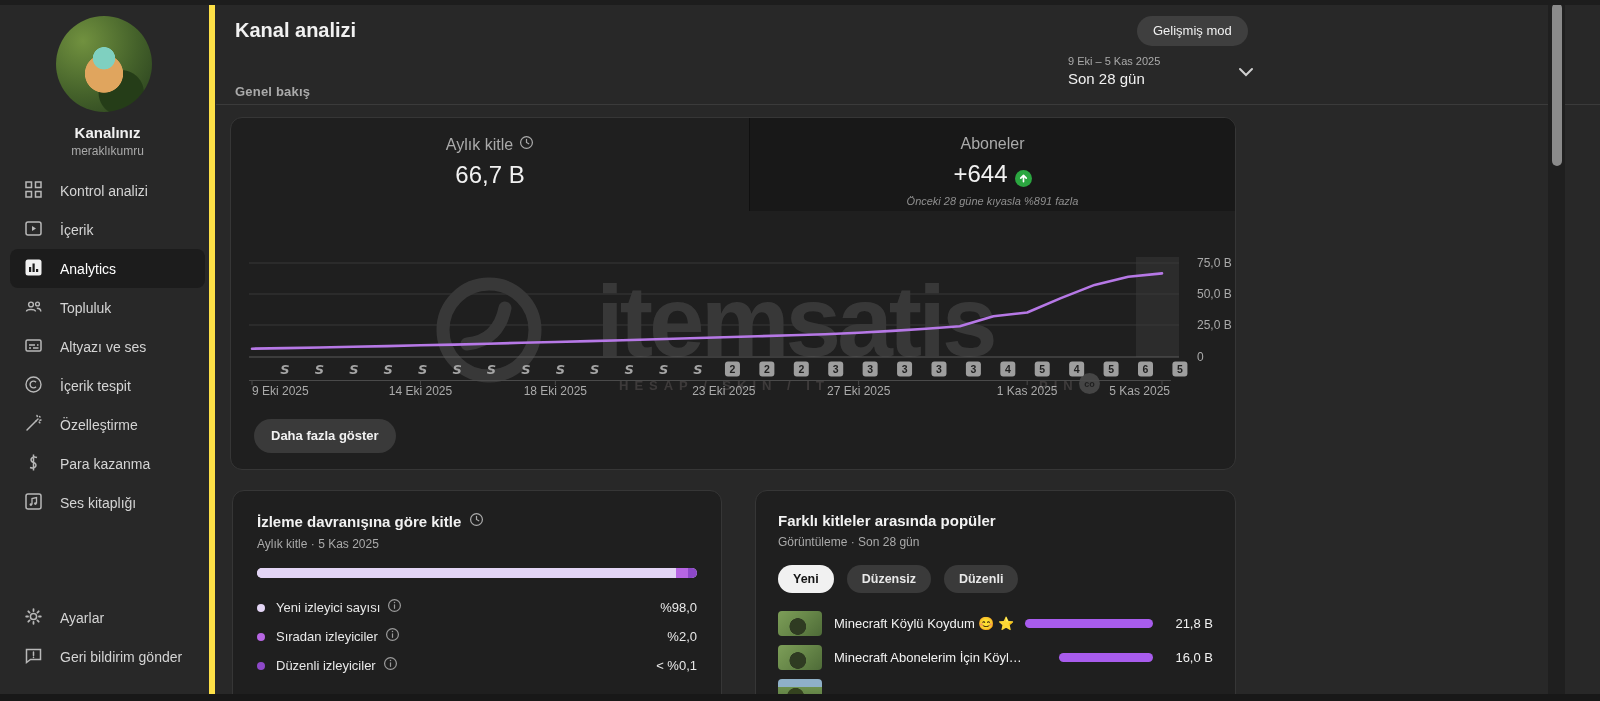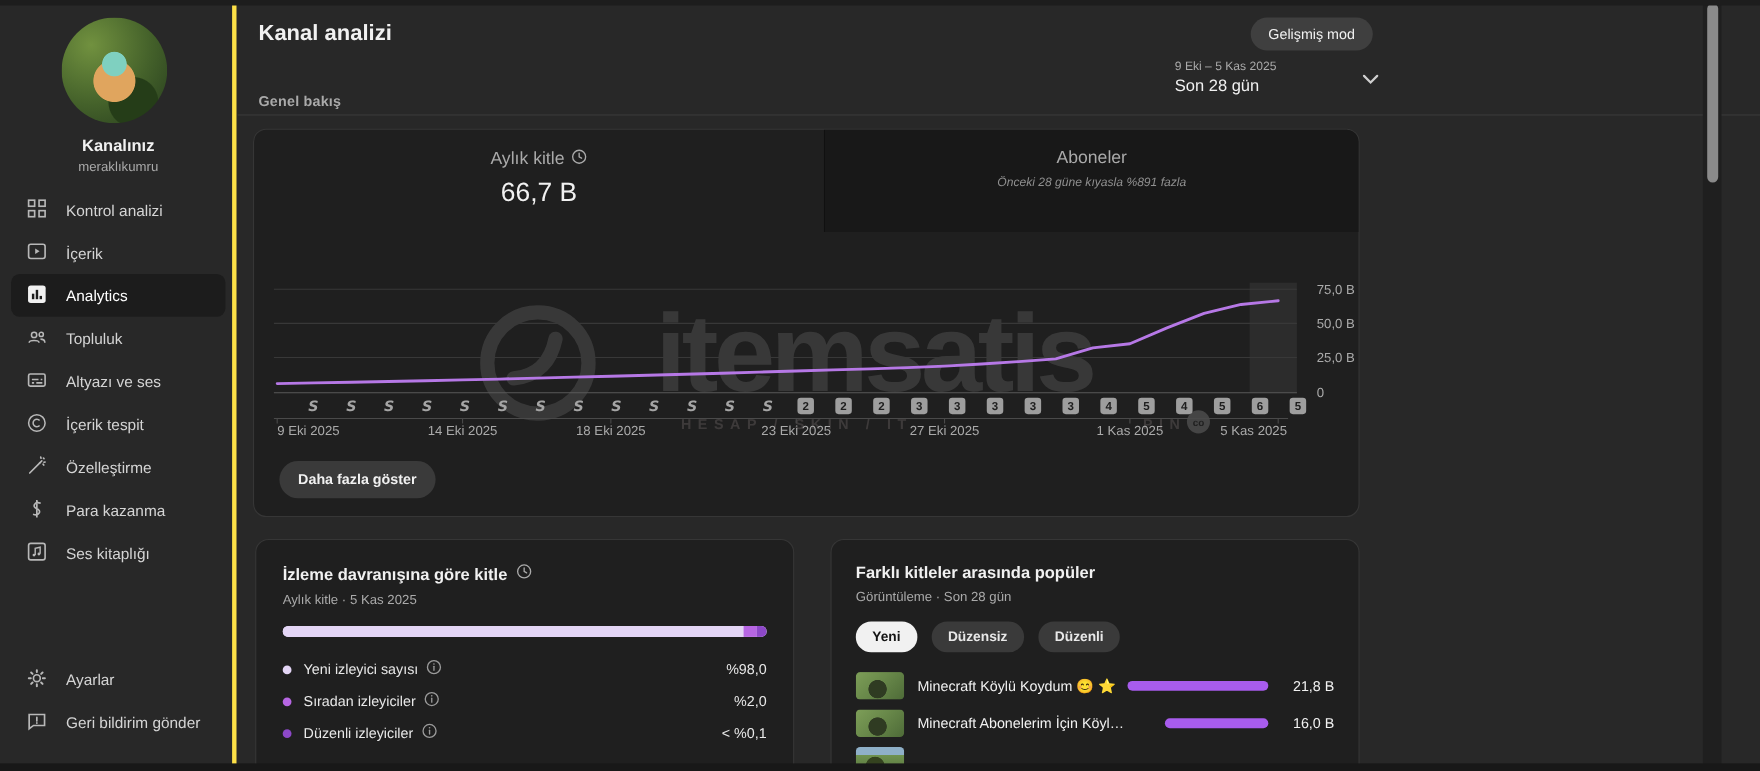--- a/index.html
+++ b/index.html
@@ -9,21 +9,21 @@
     background:#282828; color:#f1f1f1;
     font-family:"Liberation Sans", sans-serif;
   }
   .abs { position:absolute; }
 
   
   .top-strip { left:0; top:0; width:1600px; height:5px; background:#1d1d1d; z-index:60; }
   .bottom-strip { left:0; top:694px; width:1600px; height:7px; background:#181818; z-index:60; }
 
   
-  .sidebar { left:0; top:0; width:215px; height:701px; border-right:4px solid #fde047; }
+  .sidebar { left:0; top:0; width:215px; height:701px; border-right:6px solid #fde047; }
   .avatar { left:56px; top:16px; width:96px; height:96px; border-radius:50%;
     background:
       radial-gradient(circle at 50% 44%, #7fd0c0 0 15%, rgba(127,208,192,0) 16%),
       radial-gradient(circle at 50% 60%, #e0a55e 0 25%, rgba(224,165,94,0) 26%),
       radial-gradient(circle at 68% 80%, #253d18 0 22%, rgba(37,61,24,0) 23%),
       radial-gradient(circle at 28% 26%, #71913f, #44612a 55%, #2c4420 90%);
   }
   .channel-name { left:0; top:124px; width:215px; text-align:center; font-size:15px; font-weight:700; }
   .channel-handle { left:0; top:144px; width:215px; text-align:center; font-size:12px; color:#aaa; }
   .menu { left:0; top:171px; width:215px; }
@@ -258,20 +258,27 @@
             <path d="M8 4.6 V8 L10.4 9.4" stroke-linecap="round"></path>
           </svg></span>
     </div>
     <div class="metric-value">66,7 B</div>
   </div>
 
   <div class="metric-cell metric-right">
     <div class="metric-label">
         <span>Aboneler</span>
       </div>
+    <div class="metric-value">
+      <span>+644</span><span class="delta-badge">
+          <svg width="11" height="11" viewBox="0 0 12 12" fill="none" stroke="#ffffff" stroke-width="1.8" stroke-linecap="round" stroke-linejoin="round">
+            <path d="M6 9.5 V2.8 M3 5.6 L6 2.6 L9 5.6"></path>
+          </svg>
+        </span>
+    </div>
     <div class="metric-note">Önceki 28 güne kıyasla %891 fazla</div>
   </div>
 
   <div class="watermark">
     <span class="wm-logo"><svg width="120" height="120" viewBox="0 0 120 120" fill="none" stroke="rgba(212,212,212,.14)" stroke-width="13">
           <circle cx="60" cy="60" r="46"></circle>
           <path d="M38 74 C60 72 72 58 76 38" stroke-linecap="round"></path>
         </svg></span>
     <span class="wm-text">itemsatis</span>
     <span class="wm-sub wm-sub-left">HESAP / SKIN / IT</span>

